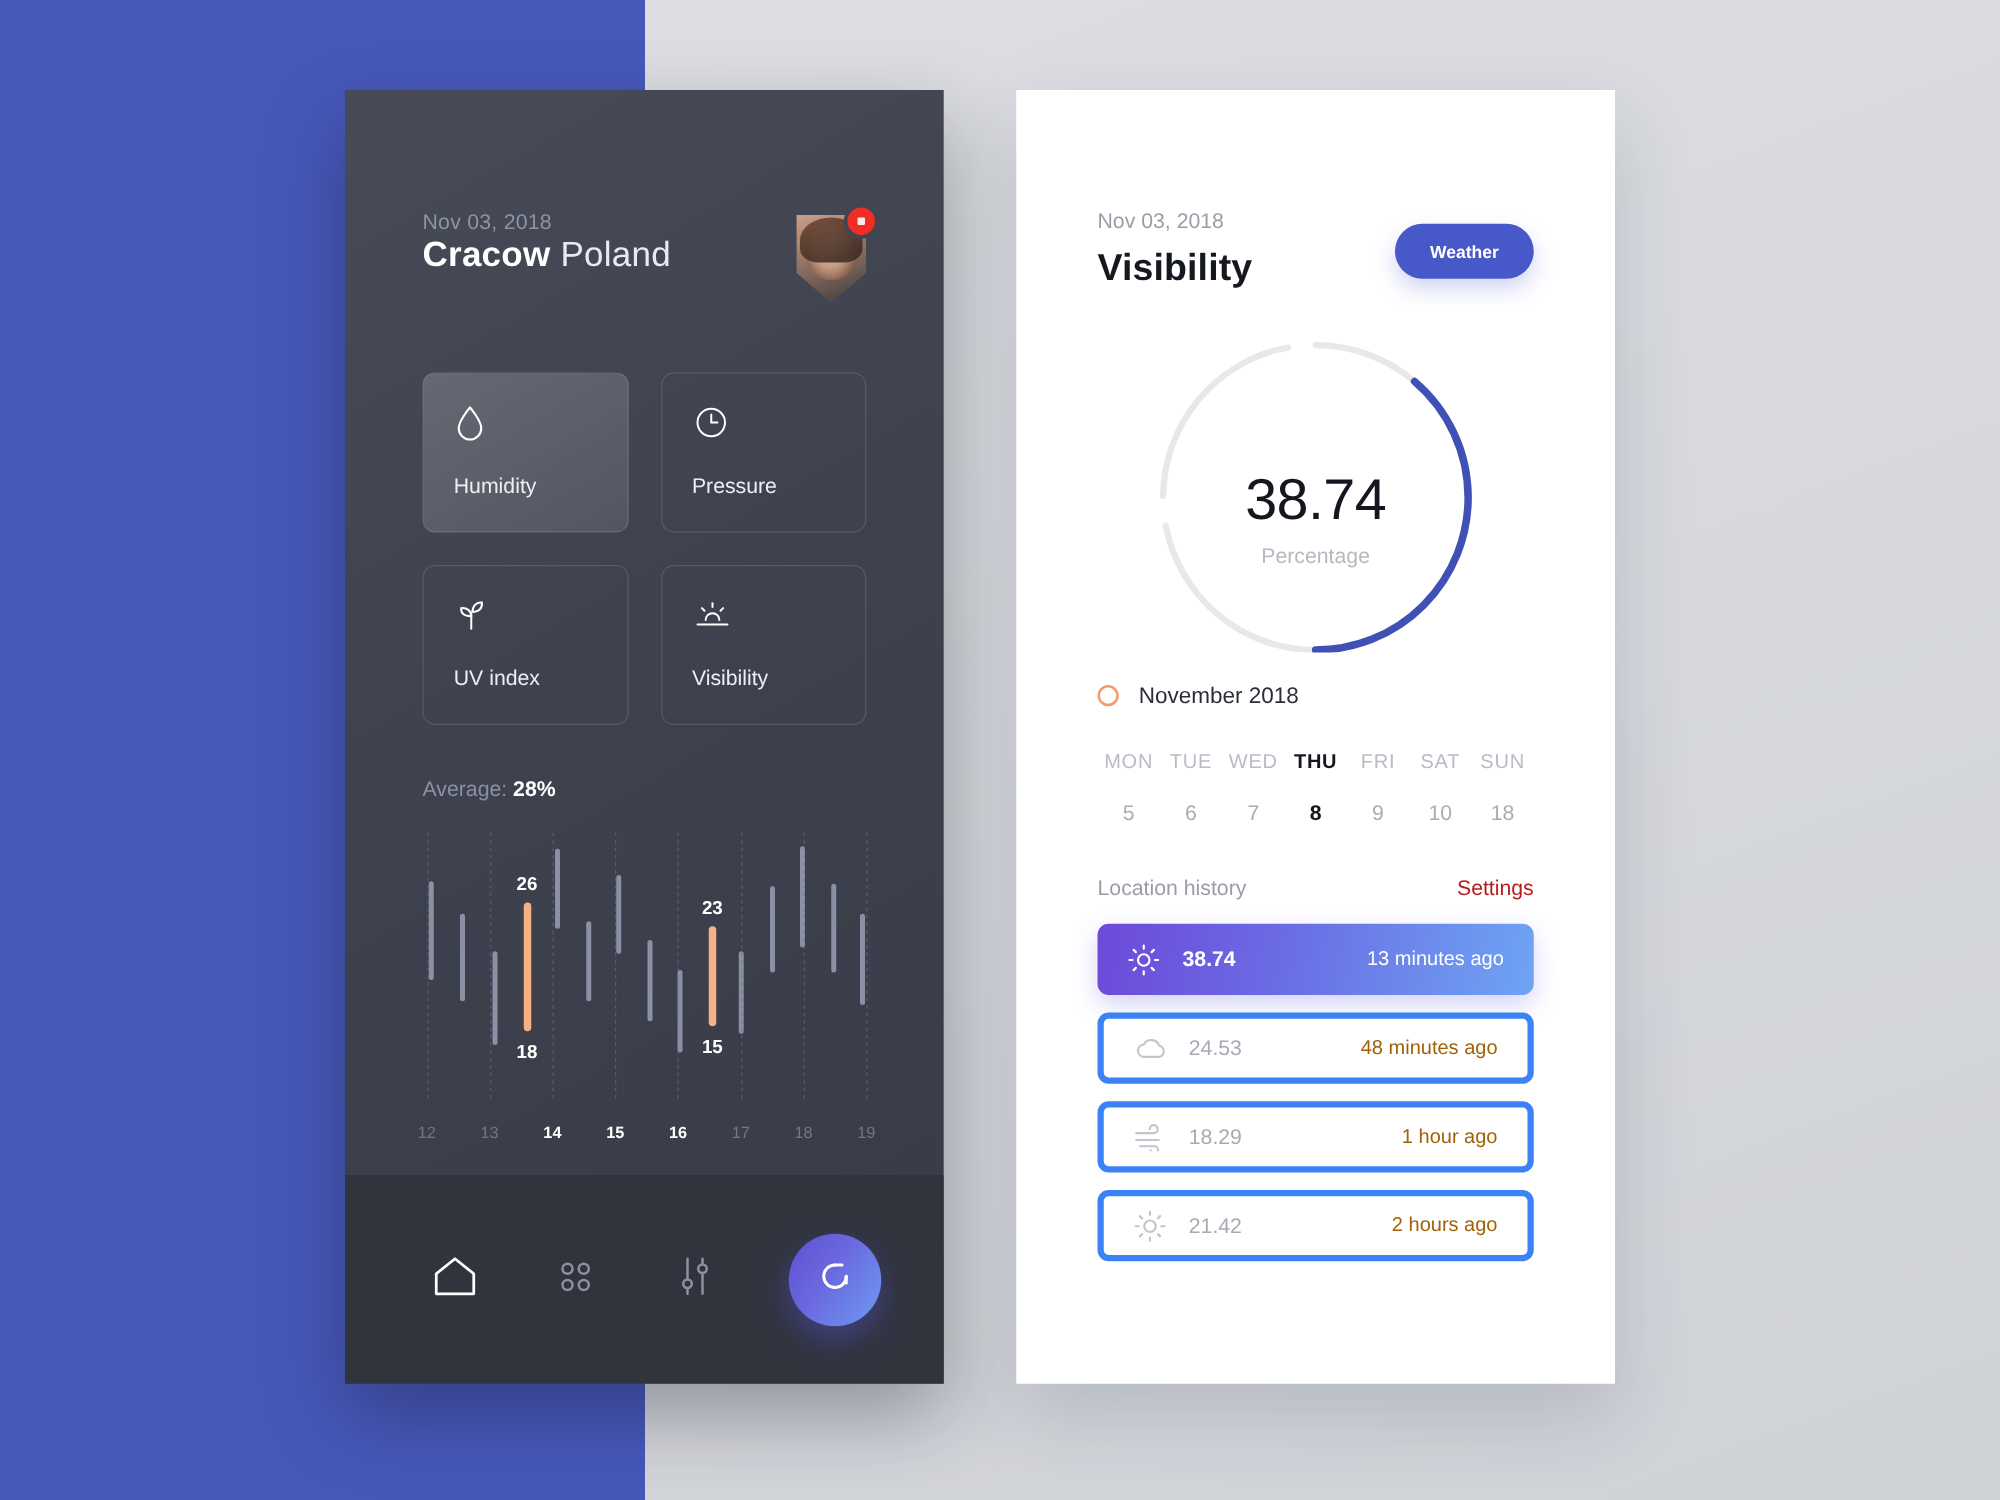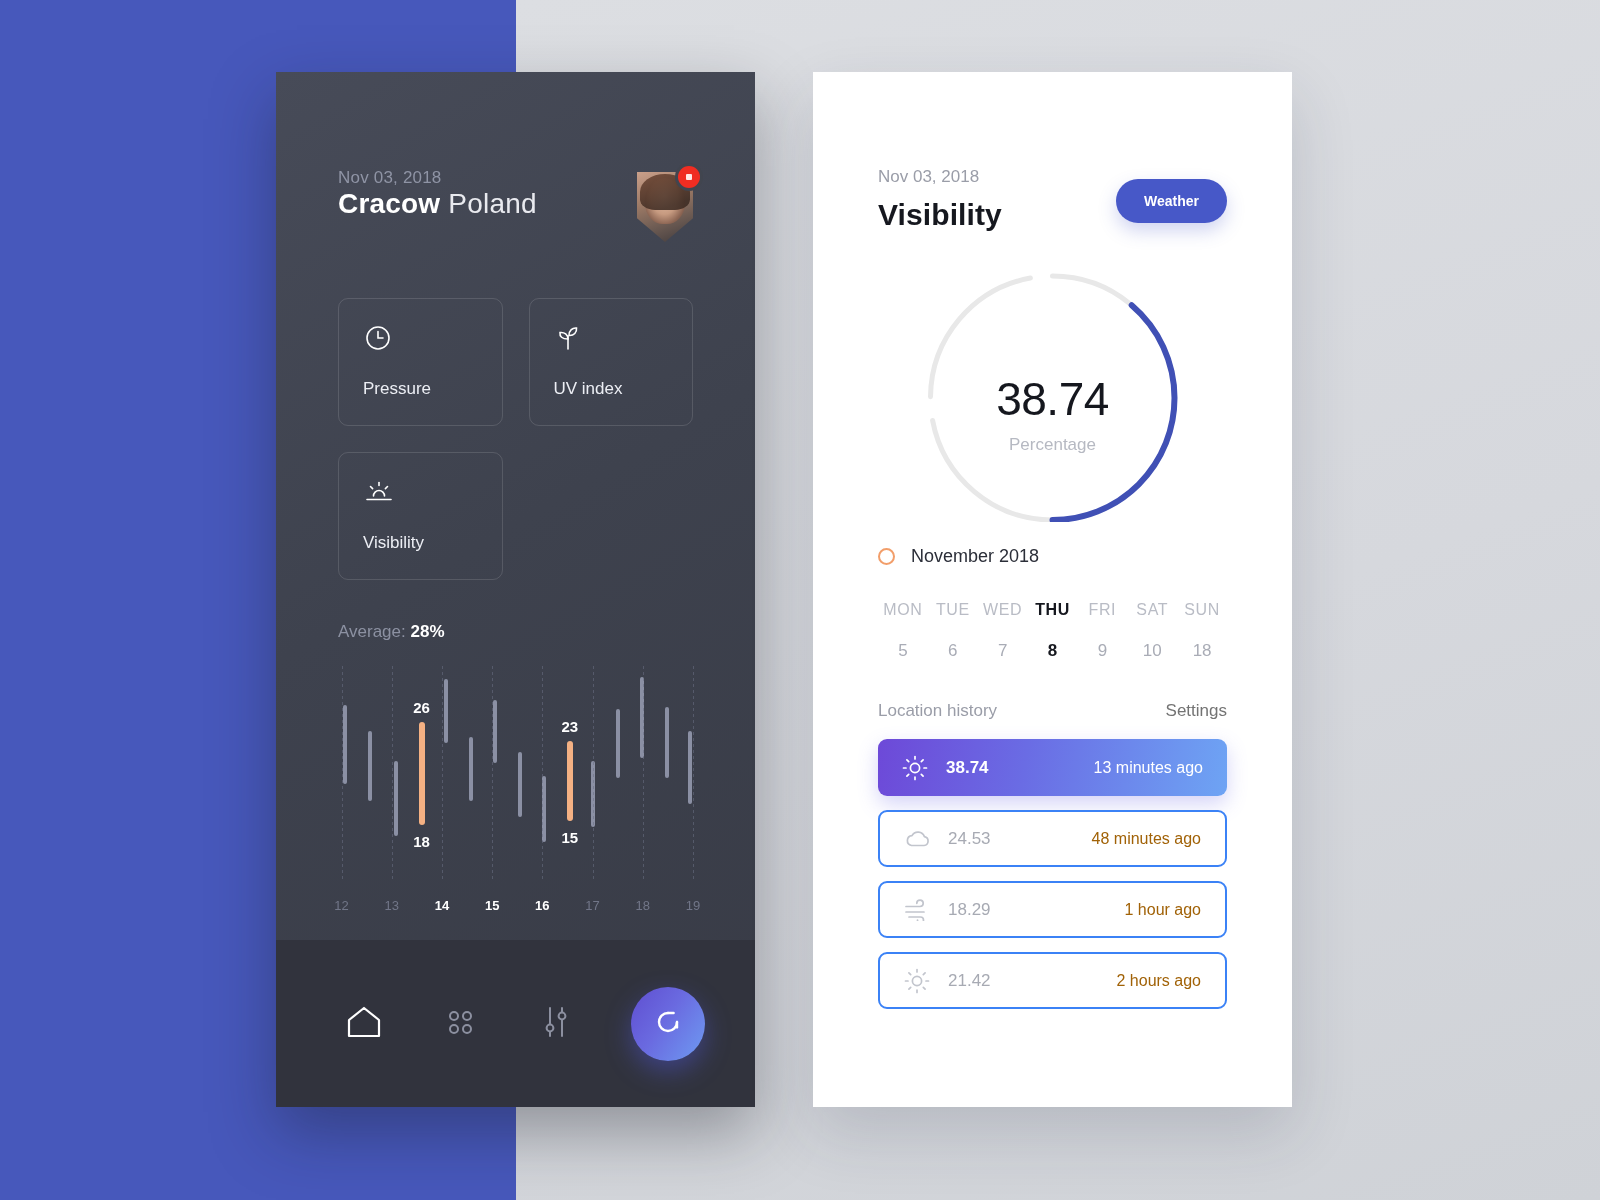--- a/index.html
+++ b/index.html
@@ -170,26 +170,26 @@
   .cal-cell { flex: 1 1 0; text-align: center; }
   .dow { font-size: 16px; color: #b9bcc5; letter-spacing: .6px; }
   .dow.on { color: #15171e; font-weight: 700; }
   .dnum { margin-top: 22px; font-size: 17px; color: #a9acb6; }
   .dnum.on { color: #15171e; font-weight: 700; }
 
   .lh-head {
     margin-top: 40px; display: flex; justify-content: space-between; align-items: baseline; text-align: center;
   }
   .lh-title { font-size: 17px; color: #9a9da8; }
-  .lh-settings { font-size: 17px; color: #737373; }
+  .lh-settings { font-size: 17px; color: #b91c1c; }
 
   .lh-list { margin-top: 18px; }
   .lh-row {
     height: 57px; border-radius: 9px;
-    border: 2px solid #3b82f6;
+    border: 5px solid #3b82f6;
     display: flex; align-items: center; padding: 0 24px;
     margin-bottom: 14px; background:#fff;
   }
   .lh-row.active {
     border: none;
     background: linear-gradient(100deg, #6d49d8 0%, #6a6ce4 42%, #6ea4f4 100%);
     box-shadow: 0 8px 20px rgba(104,99,230,.28);
   }
   .lh-ic { width: 34px; display:flex; align-items:center; color:#c2c5cd; }
   .lh-row.active .lh-ic { color:#ffffff; }
@@ -215,20 +215,28 @@
         </div>
       </div>
       <div class="avatar-wrap">
         <div class="avatar"></div>
         <div class="avatar-badge"></div>
       </div>
     </div>
 
     <div class="tiles">
 
+      <div class="tile active">
+        <div class="t-icon">
+          <svg width="26" height="32" viewBox="0 0 26 32" fill="none" stroke="#fff" stroke-width="1.7" stroke-linejoin="round">
+            <path d="M13 3 C13 3 4 13.5 4 19.6 A9 9 0 0 0 22 19.6 C22 13.5 13 3 13 3 Z"></path>
+          </svg>
+        </div>
+        <div class="t-label">Humidity</div>
+      </div>
 
       <div class="tile">
         <div class="t-icon">
           <svg width="30" height="30" viewBox="0 0 30 30" fill="none" stroke="#fff" stroke-width="1.6" stroke-linecap="round">
             <circle cx="15" cy="15" r="11"></circle>
             <path d="M15 8.5 V15 H20"></path>
           </svg>
         </div>
         <div class="t-label">Pressure</div>
       </div>

